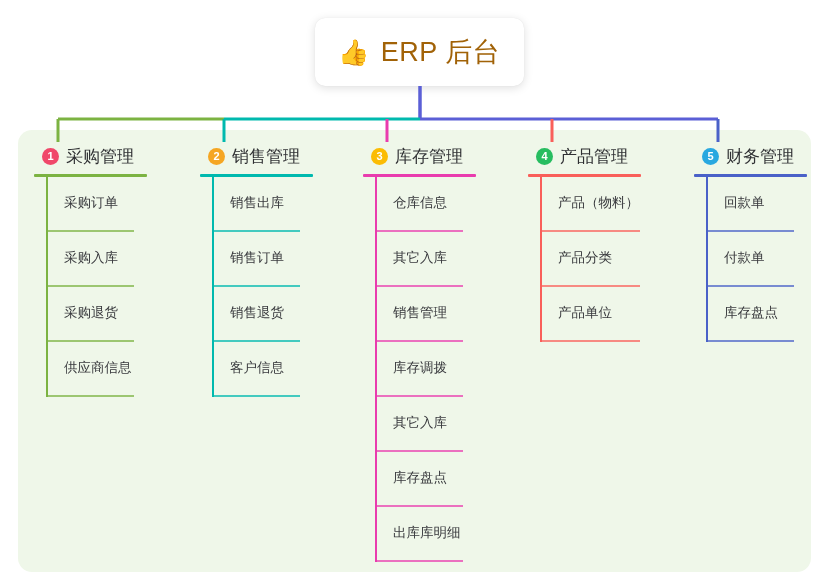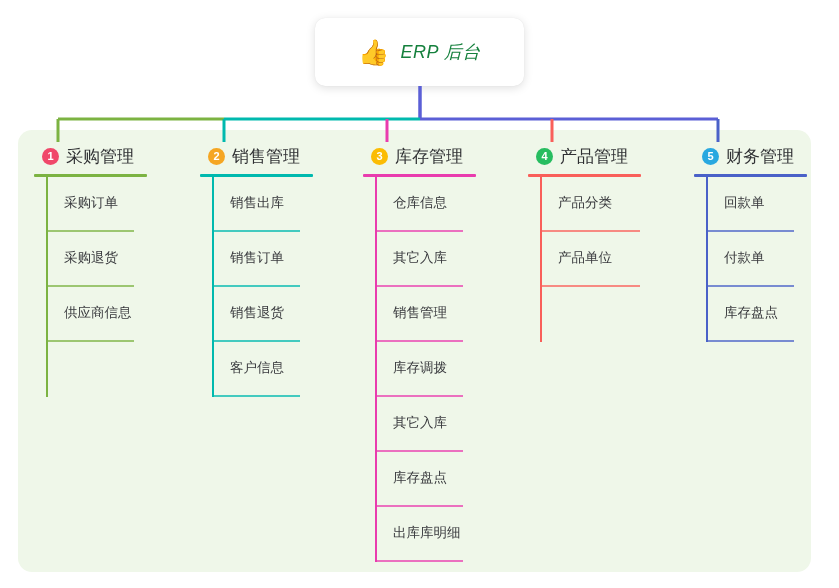--- a/index.html
+++ b/index.html
@@ -33,25 +33,24 @@
     align-items: center;
     justify-content: center;
     gap: 11px;
   }
   #root-card .thumb {
     font-size: 25px;
     line-height: 1;
     display: block;
   }
   #root-card .root-title {
-    font-size: 18px;
-    color: #15803d;
+    font-size: 27px;
+    color: #a16207;
     letter-spacing: 0.5px;
     white-space: nowrap;
-    font-style: italic;
   }
 
   
   #connectors {
     position: absolute;
     left: 0;
     top: 0;
     width: 839px;
     height: 588px;
     pointer-events: none;
@@ -163,20 +162,24 @@
           <span class="head-label">采购管理</span>
         </div>
         <div class="head-rule" style="background: rgb(124, 179, 66); width: 113px;"></div>
         <div class="items">
           <div class="spine" style="background: rgb(124, 179, 66); height: 220px;"></div>
           <div class="leaf">
             <span class="leaf-text">采购订单</span>
             <div class="leaf-rule" style="background: rgb(124, 179, 66); width: 88px; opacity: 0.72;"></div>
           </div>
           <div class="leaf">
+            <span class="leaf-text">采购入库</span>
+            <div class="leaf-rule" style="background: rgb(124, 179, 66); width: 88px; opacity: 0.72;"></div>
+          </div>
+          <div class="leaf">
             <span class="leaf-text">采购退货</span>
             <div class="leaf-rule" style="background: rgb(124, 179, 66); width: 88px; opacity: 0.72;"></div>
           </div>
           <div class="leaf">
             <span class="leaf-text">供应商信息</span>
             <div class="leaf-rule" style="background: rgb(124, 179, 66); width: 88px; opacity: 0.72;"></div>
           </div>
         </div>
       </div>
       <div class="column" style="left: 200px;">
@@ -245,20 +248,24 @@
       </div>
       <div class="column" style="left: 528px;">
         <div class="col-head">
           <span class="badge" style="background: rgb(39, 189, 96);">4</span>
           <span class="head-label">产品管理</span>
         </div>
         <div class="head-rule" style="background: rgb(249, 95, 90); width: 113px;"></div>
         <div class="items">
           <div class="spine" style="background: rgb(249, 95, 90); height: 165px;"></div>
           <div class="leaf">
+            <span class="leaf-text">产品（物料）</span>
+            <div class="leaf-rule" style="background: rgb(249, 95, 90); width: 100px; opacity: 0.72;"></div>
+          </div>
+          <div class="leaf">
             <span class="leaf-text">产品分类</span>
             <div class="leaf-rule" style="background: rgb(249, 95, 90); width: 100px; opacity: 0.72;"></div>
           </div>
           <div class="leaf">
             <span class="leaf-text">产品单位</span>
             <div class="leaf-rule" style="background: rgb(249, 95, 90); width: 100px; opacity: 0.72;"></div>
           </div>
         </div>
       </div>
       <div class="column" style="left: 694px;">

